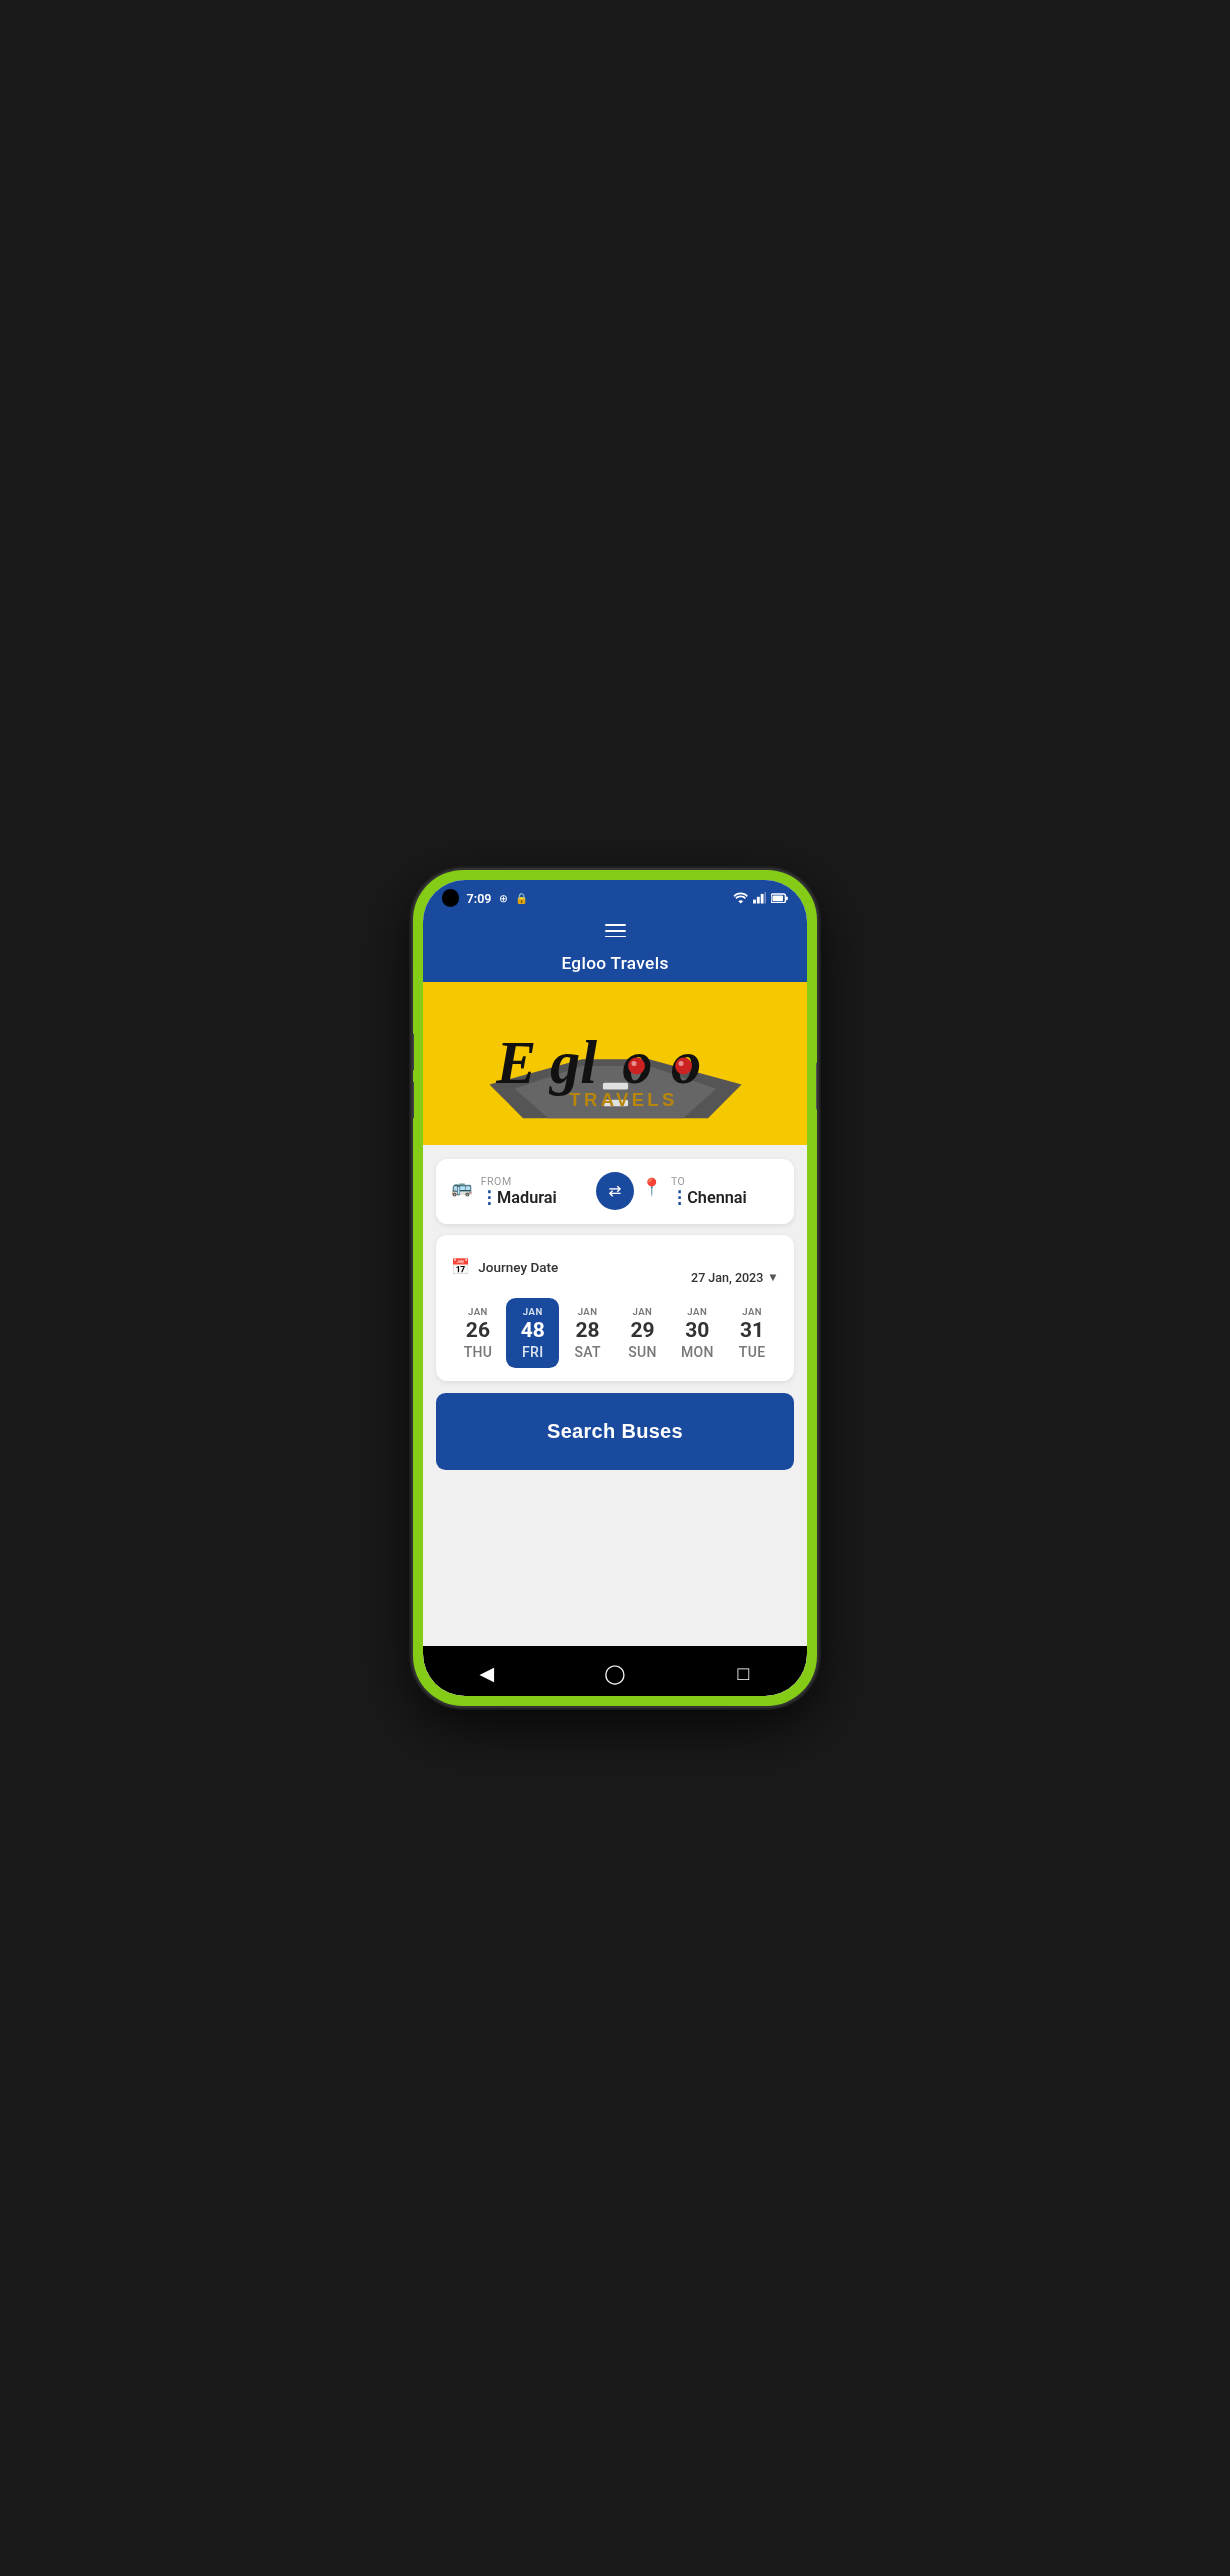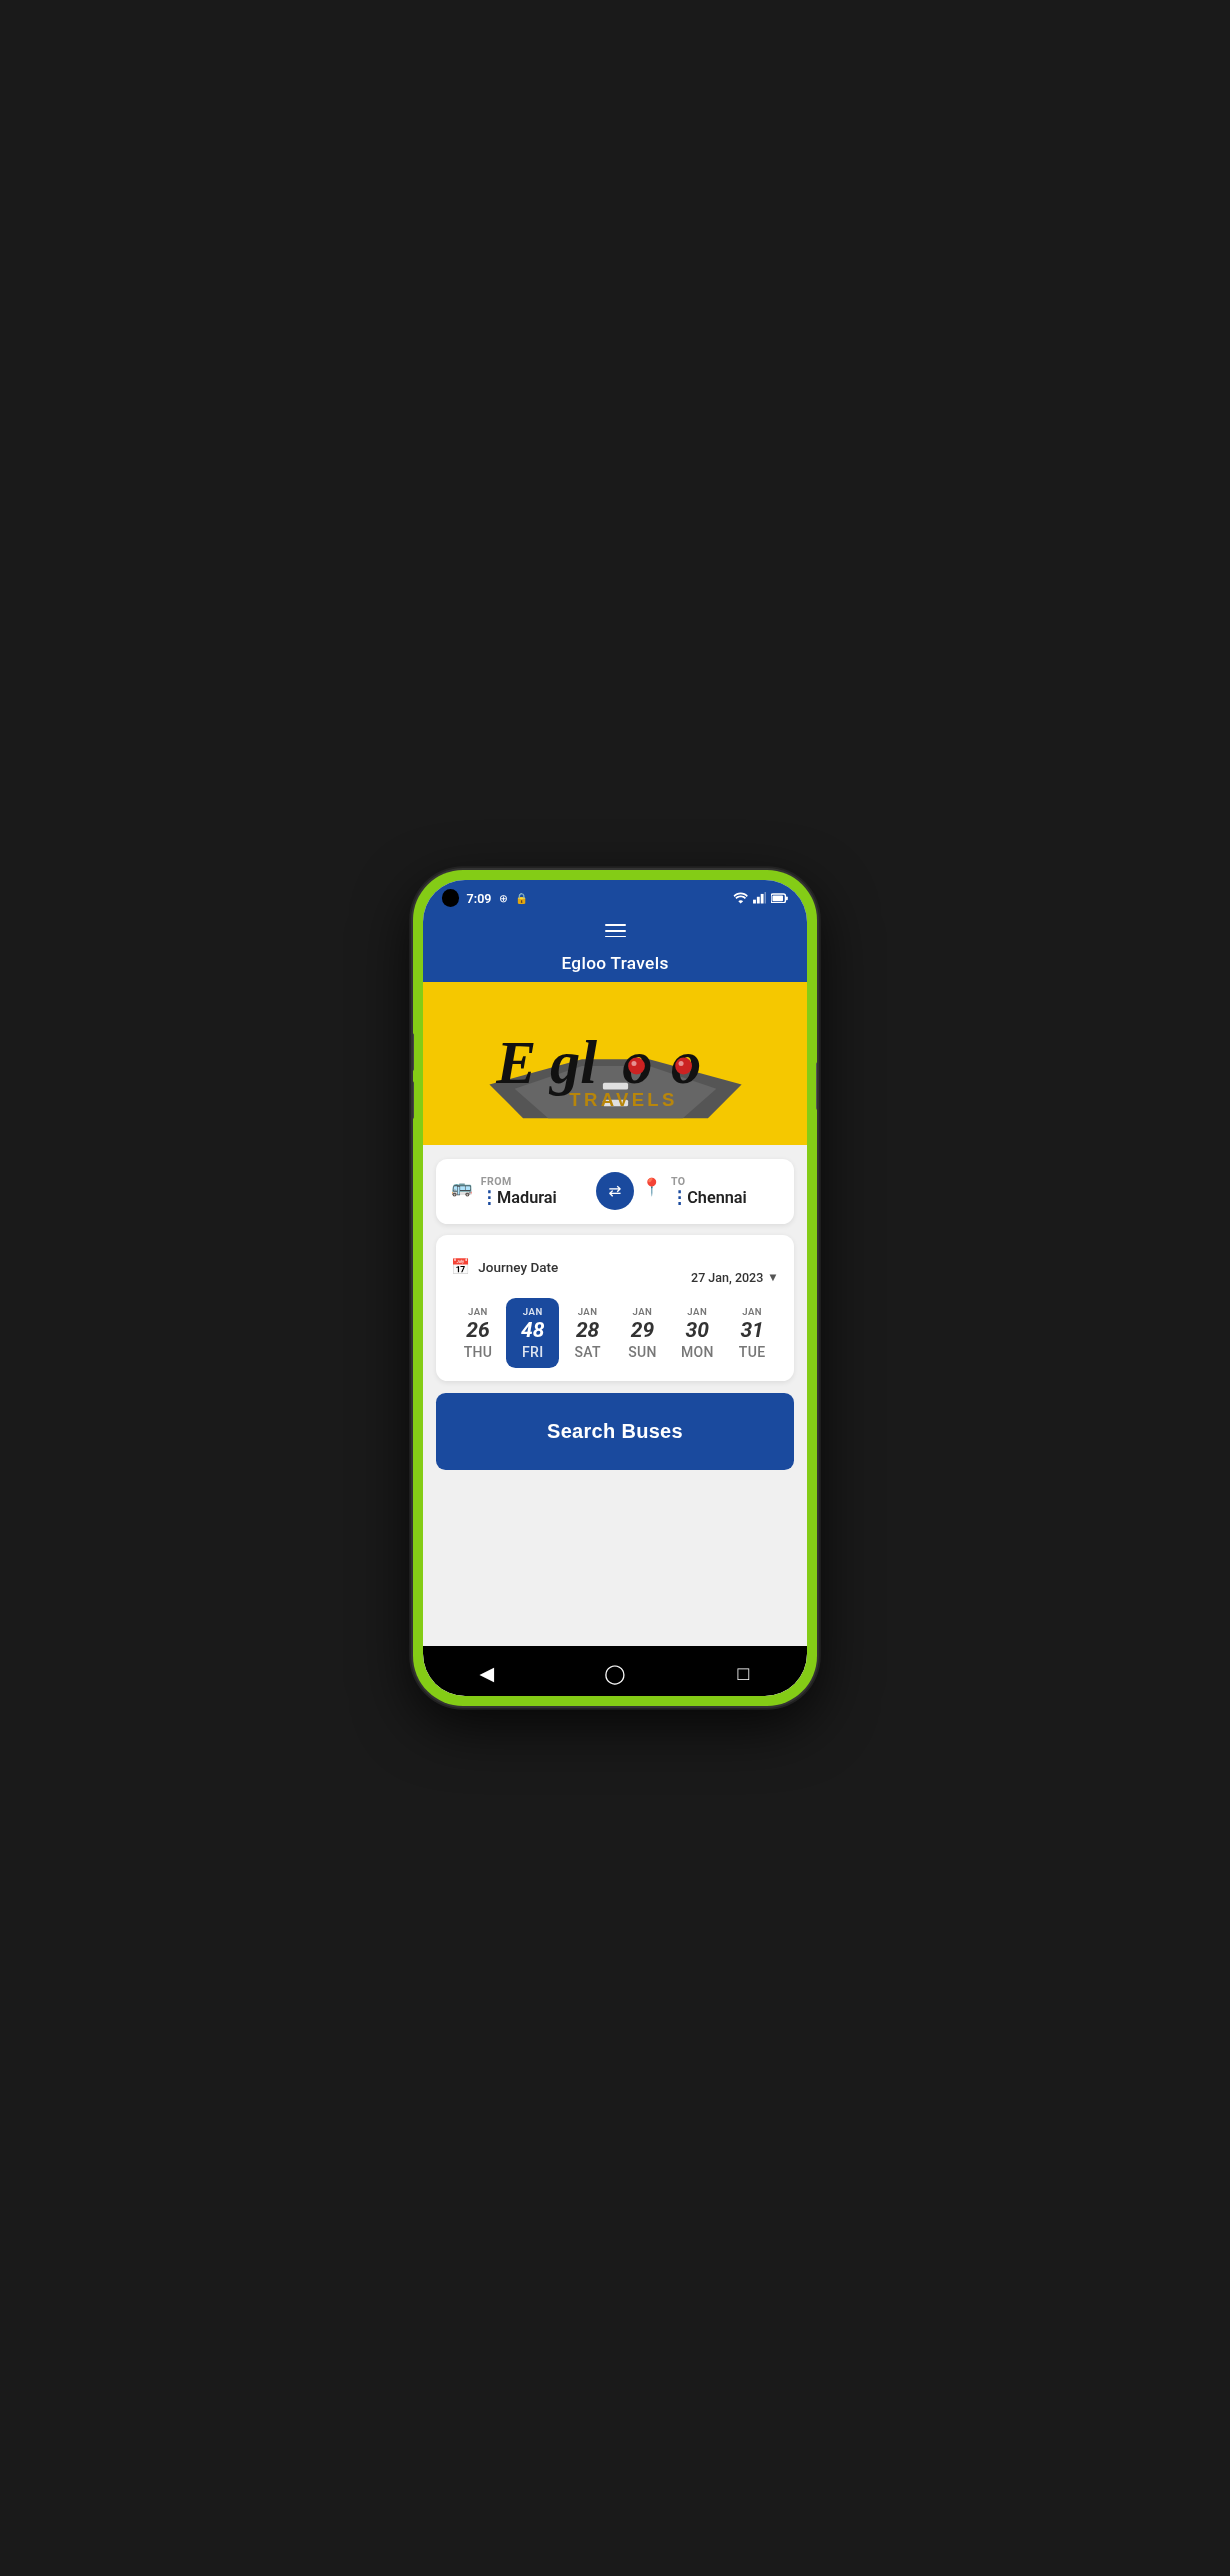--- a/index.html
+++ b/index.html
@@ -165,21 +165,20 @@
       display: flex;
       align-items: flex-start;
       gap: 7.7px;
       flex: 1;
     }
     .route-label {
       font-size: 10.6px;
       color: #999;
       text-transform: uppercase;
       letter-spacing: 0.5px;
-      font-weight: bold;
     }
     .route-city {
       font-size: 16.3px;
       font-weight: 600;
       color: #222;
       display: flex;
       align-items: center;
       gap: 1.9px;
     }
     .swap-btn {
@@ -264,21 +263,20 @@
     }
     .date-month {
       font-size: 9.6px;
       font-weight: 600;
       letter-spacing: 0.5px;
     }
     .date-num {
       font-size: 21px;
       font-weight: 700;
       line-height: 1.1;
-      font-style: italic;
     }
     .date-day {
       font-size: 14px;
       font-weight: 500;
       letter-spacing: 0.3px;
     }
     .date-item.active .date-month,
     .date-item.active .date-day {
       color: rgba(255,255,255,0.85);
     }

